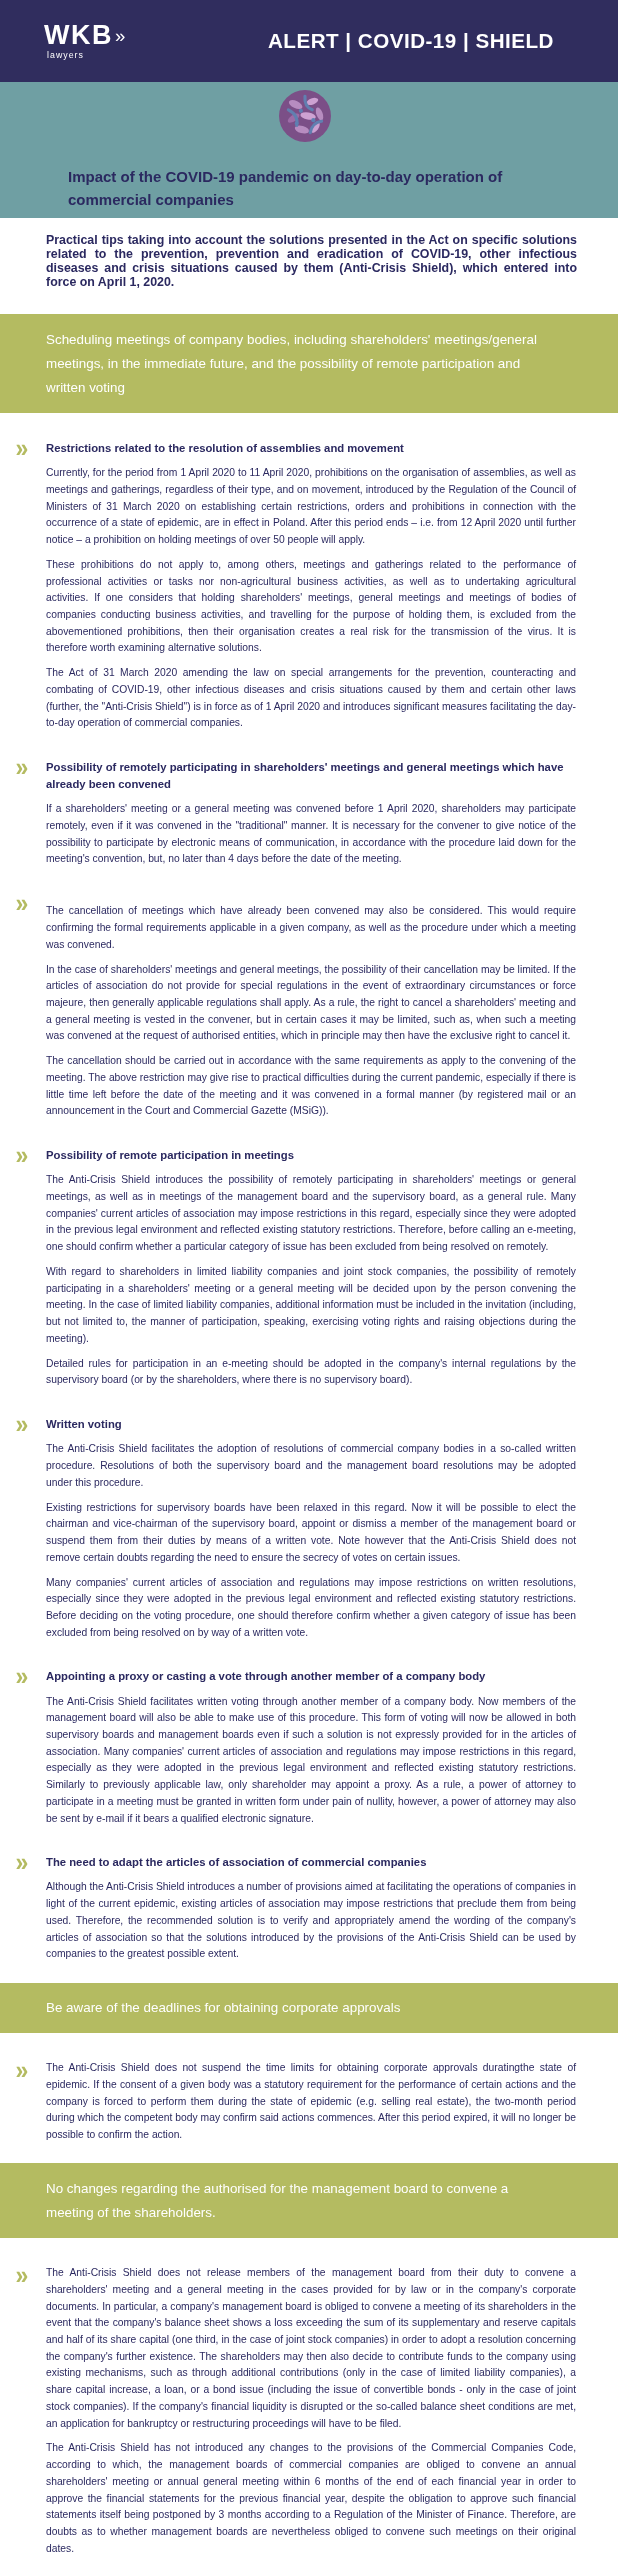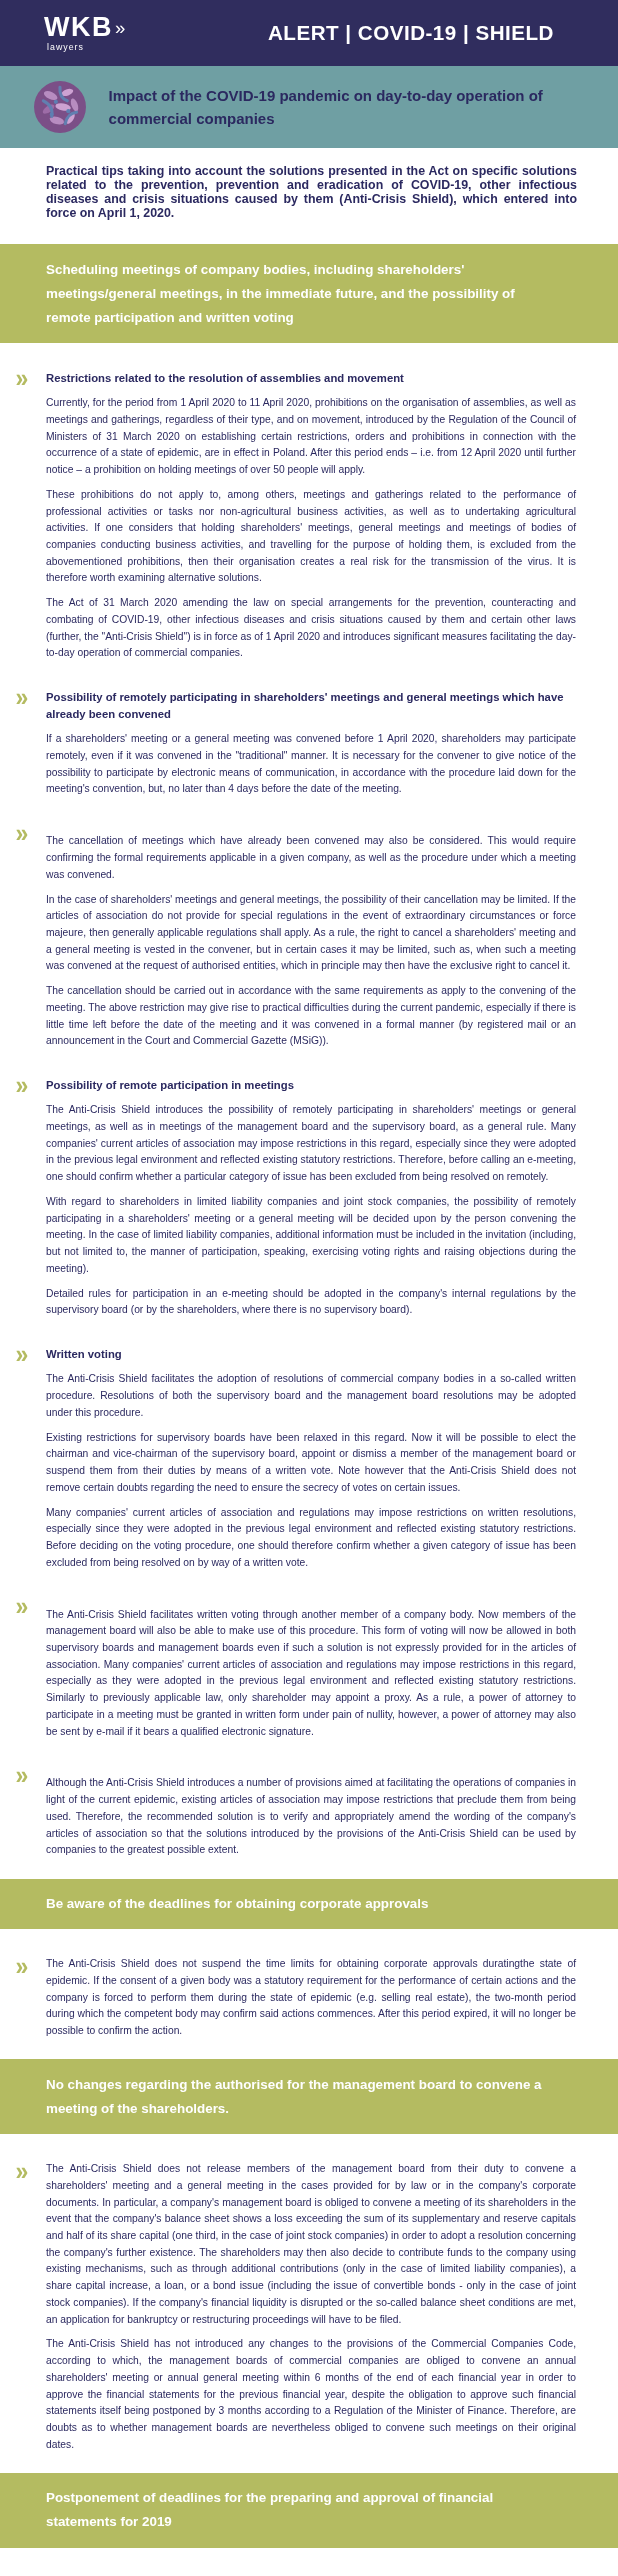--- a/index.html
+++ b/index.html
@@ -1,32 +1,32 @@
 <!DOCTYPE html>
 <html style="font-size:8.2px"><head>
 <meta charset="utf-8">
 <style>
   html,body{margin:0;padding:0;background:#ffffff;}
   body{width:618px;font-family:"Liberation Sans","DejaVu Sans",sans-serif;color:#2b2960;}
   .page{display:flex;flex-direction:column;min-height:3450px;width:618px;}
   
-  .top{background:#302d5e;height:66px;display:flex;align-items:center;padding:0 36px 0 44px;box-sizing:border-box;}
+  .top{background:#302d5e;height:82px;display:flex;align-items:center;padding:0 36px 0 44px;box-sizing:border-box;}
   .logo-top{display:flex;align-items:flex-start;}
   .logo-wkb{font-size:27px;font-weight:bold;color:#fff;letter-spacing:1.5px;line-height:1;}
   .logo-chev{color:#fff;font-size:18.5px;line-height:1;margin-left:2.1px;margin-top:5.2px;}
   .logo-sub{color:#fff;font-size:8.8px;letter-spacing:1px;margin-top:1px;padding-left:3.1px;}
   .alert{margin-left:auto;margin-right:28px;color:#fff;font-weight:bold;font-size:20.6px;letter-spacing:0.5px;white-space:nowrap;}
   
-  .hero{background:#6f9fa3;min-height:82px;display:flex;align-items:center;padding:7.2px 41px 7.2px 33px;box-sizing:border-box;gap:21.6px;}
+  .hero{background:#6f9fa3;min-height:82px;display:flex;align-items:center;padding:7.2px 41px 7.2px 33px;box-sizing:border-box;gap:21.6px;flex-direction:column;}
   .virus{width:54px;height:54px;flex:none;}
   .hero-title{font-size:15px;line-height:23px;font-weight:bold;color:#2b2960;margin:0;max-width:474px;}
   
   .intro{margin:15.5px 41px 5.2px 46px;font-size:12.4px;line-height:14px;font-weight:bold;text-align:justify;}
   
-  .banner{background:#b4bb61;color:#ffffff;font-weight:bold;font-size:13.4px;line-height:24px;padding:13.4px 67px 13.4px 46px;margin-top:19.6px;}
+  .banner{background:#b4bb61;color:#ffffff;font-weight:normal;font-size:13.4px;line-height:24px;padding:13.4px 67px 13.4px 46px;margin-top:19.6px;}
   
   .sec{position:relative;padding:0 42px 0 46px;margin-top:27px;}
   .chev{position:absolute;left:15.5px;top:-4.1px;color:#b4bb61;font-size:23px;line-height:1;font-weight:bold;transform:scaleY(1.12);transform-origin:top;}
   .bullet .chev{top:-2.1px;}
   .sec h2{font-size:11.3px;line-height:17px;margin:0 0 2.1px 0;font-weight:bold;color:#2b2960;}
   .sec p{font-size:10.3px;line-height:16.7px;margin:8.2px 0 0 0;text-align:justify;}
 </style>
 </head>
 <body>
 
@@ -99,25 +99,27 @@
   <section class="sec">
     <span class="chev">»</span>
     <h2>Written voting</h2>
     <p>The Anti-Crisis Shield facilitates the adoption of resolutions of commercial company bodies in a so-called written procedure. Resolutions of both the supervisory board and the management board resolutions may be adopted under this procedure.</p>
     <p>Existing restrictions for supervisory boards have been relaxed in this regard. Now it will be possible to elect the chairman and vice-chairman of the supervisory board, appoint or dismiss a member of the management board or suspend them from their duties by means of a written vote. Note however that the Anti-Crisis Shield does not remove certain doubts regarding the need to ensure the secrecy of votes on certain issues.</p>
     <p>Many companies' current articles of association and regulations may impose restrictions on written resolutions, especially since they were adopted in the previous legal environment and reflected existing statutory restrictions. Before deciding on the voting procedure, one should therefore confirm whether a given category of issue has been excluded from being resolved on by way of a written vote.</p>
   </section>
 
   <section class="sec">
     <span class="chev">»</span>
+    <h2>Appointing a proxy or casting a vote through another member of a company body</h2>
     <p>The Anti-Crisis Shield facilitates written voting through another member of a company body. Now members of the management board will also be able to make use of this procedure. This form of voting will now be allowed in both supervisory boards and management boards even if such a solution is not expressly provided for in the articles of association. Many companies' current articles of association and regulations may impose restrictions in this regard, especially as they were adopted in the previous legal environment and reflected existing statutory restrictions. Similarly to previously applicable law, only shareholder may appoint a proxy. As a rule, a power of attorney to participate in a meeting must be granted in written form under pain of nullity, however, a power of attorney may also be sent by e-mail if it bears a qualified electronic signature.</p>
   </section>
 
   <section class="sec">
     <span class="chev">»</span>
+    <h2>The need to adapt the articles of association of commercial companies</h2>
     <p>Although the Anti-Crisis Shield introduces a number of provisions aimed at facilitating the operations of companies in light of the current epidemic, existing articles of association may impose restrictions that preclude them from being used. Therefore, the recommended solution is to verify and appropriately amend the wording of the company's articles of association so that the solutions introduced by the provisions of the Anti-Crisis Shield can be used by companies to the greatest possible extent.</p>
   </section>
 
   <div class="banner">Be aware of the deadlines for obtaining corporate approvals</div>
 
   <section class="sec bullet">
     <span class="chev">»</span>
     <p style="margin-top:0">The Anti-Crisis Shield does not suspend the time limits for obtaining corporate approvals duratingthe state of epidemic. If the consent of a given body was a statutory requirement for the performance of certain actions and the company is forced to perform them during the state of epidemic (e.g. selling real estate), the two-month period during which the competent body may confirm said actions commences. After this period expired, it will no longer be possible to confirm the action.</p>
   </section>
 

